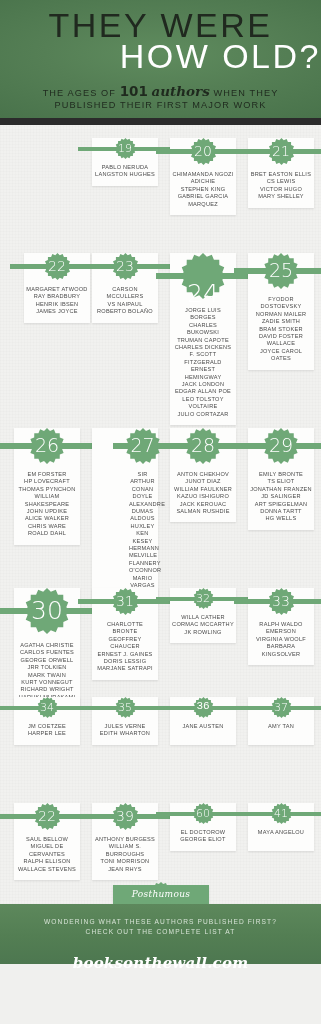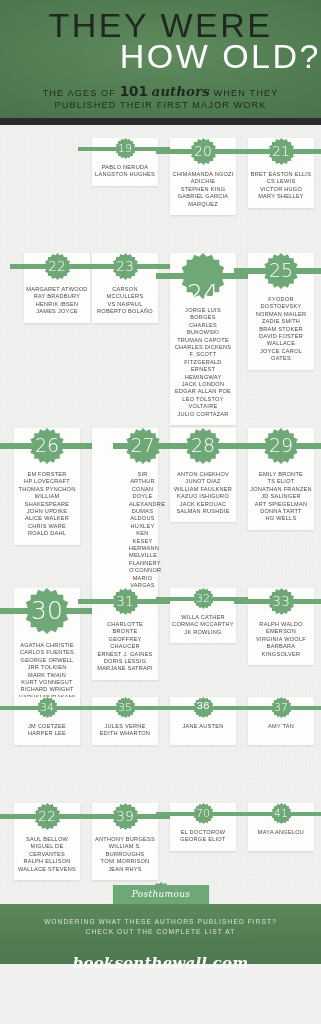--- a/index.html
+++ b/index.html
@@ -594,21 +594,21 @@
       </div>
     </div>
     <div class="card" style="left: 170px; top: 678px;">
       <div class="badgewrap" style="height: 10.5px;">
         <div class="rail" style="height: 4px; top: 8.5px;"></div>
         <div class="scallop" style="margin-left: -10.5px; top: 0px;">
           <svg width="21" height="21" viewBox="0 0 21 21">
             <path d="M10.50,0.00L12.25,1.70L14.52,0.80L15.49,3.04L17.92,3.08L17.96,5.51L20.20,6.48L19.30,8.75L21.00,10.50L19.30,12.25L20.20,14.52L17.96,15.49L17.92,17.92L15.49,17.96L14.52,20.20L12.25,19.30L10.50,21.00L8.75,19.30L6.48,20.20L5.51,17.96L3.08,17.92L3.04,15.49L0.80,14.52L1.70,12.25L0.00,10.50L1.70,8.75L0.80,6.48L3.04,5.51L3.08,3.08L5.51,3.04L6.48,0.80L8.75,1.70Z" fill="#6fa877"></path>
           </svg>
         </div>
-        <div class="bnum" style="font-size: 11px; top: 4.78px;">70</div>
+        <div class="bnum" style="font-size: 11px; top: 4.78px;">60</div>
       </div>
       <div class="names" style="padding-top: 15.5px;">
         <div>EL DOCTOROW</div>
         <div>GEORGE ELIOT</div>
       </div>
     </div>
     <div class="card" style="left: 248px; top: 678px; height: 48px;">
       <div class="badgewrap" style="height: 10.5px;">
         <div class="rail" style="height: 4px; top: 8.5px;"></div>
         <div class="scallop" style="margin-left: -10.5px; top: 0px;">

